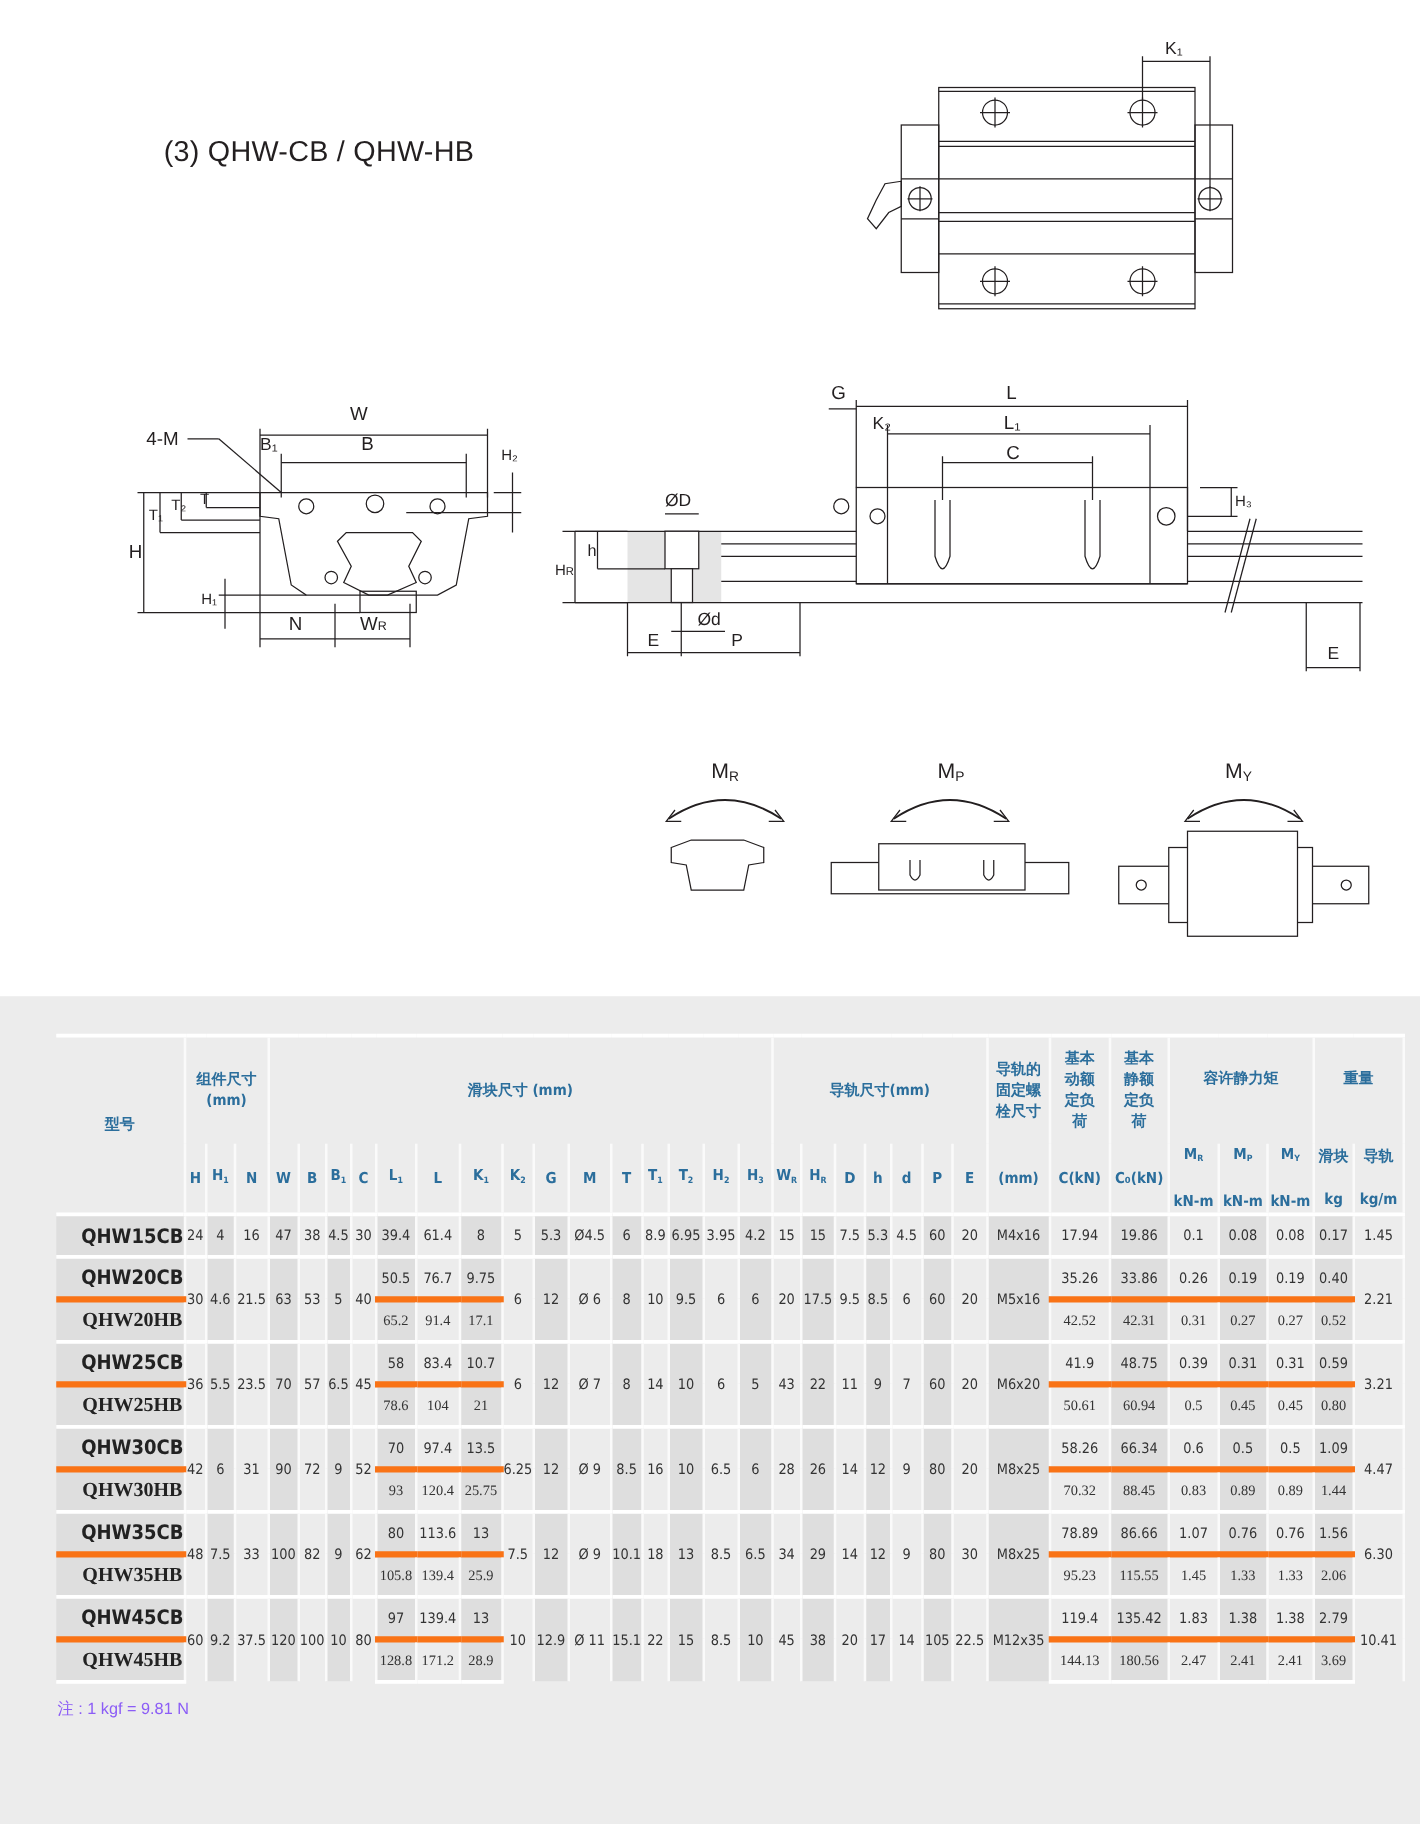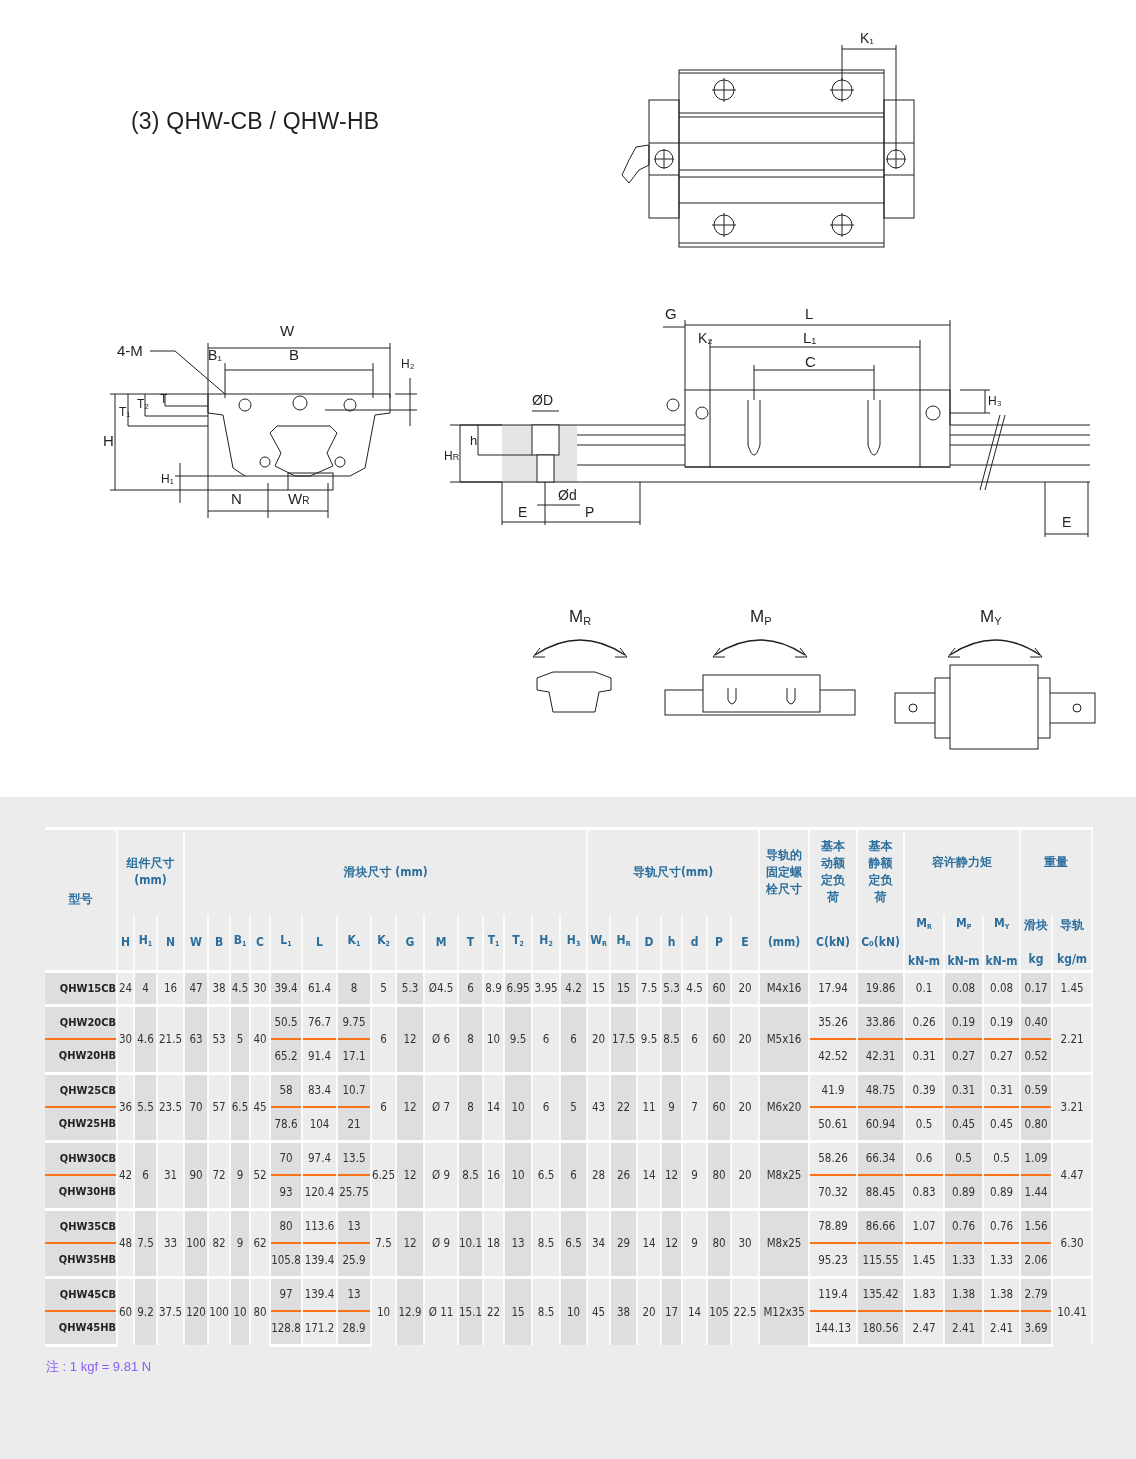--- a/index.html
+++ b/index.html
@@ -7,36 +7,36 @@
   .title { position:absolute; left:131px; top:108px; font-size:23px; color:#231f20; font-family:"Liberation Sans", sans-serif; letter-spacing:0.2px; }
   .diagram { position:absolute; }
   .diagram svg { display:block; }
   .diag-label { font-family:"Liberation Sans", sans-serif; fill:#231f20; }
   .gray-panel { position:absolute; left:0; top:797px; width:1136px; height:662px; background:#ececec; }
   table.spec { position:absolute; left:45px; top:827px; border-collapse:collapse; font-family:"DejaVu Sans Condensed","DejaVu Sans", sans-serif; table-layout:fixed; }
   table.spec td, table.spec th { padding:0; text-align:center; vertical-align:middle; font-size:11.5px; color:#333; font-weight:normal; border-right:2px solid #fafafa; }
   table.spec th { color:#2b6e9c; font-weight:bold; font-size:12px; line-height:17px; background:#ececec; }
   table.spec thead tr.top th { border-top:3px solid #fff; }
   table.spec thead tr.sym th { border-bottom:3px solid #fff; height:52px; }
-  table.spec td.model { font-weight:bold; color:#222; background:#dedede; text-align:right; padding-left:3px; font-size:11px; }
+  table.spec td.model { font-weight:bold; color:#222; background:#dedede; text-align:center; padding-left:20px; font-size:16px; }
   table.spec tbody tr.grp td { border-top:3px solid #fff; }
-  table.spec tbody tr.sub td.split { border-top:2px solid #f97316; }
+  table.spec tbody tr.sub td.split { border-top:5px solid #f97316;font-family:Liberation Serif, serif; }
   table.spec td.c0 { background:#ececec; }
   table.spec td.c1 { background:#dedede; }
   table.spec tbody tr { height:34px; }
   table.spec tbody tr:last-child td { border-bottom:3px solid #fff; }
   sub.s { font-size:7px; vertical-align:-2px; }
   .note { position:absolute; left:46px; top:1358px; font-size:13px; color:#8b5cf6; font-family:"Liberation Sans", sans-serif; }
 </style>
 </head>
 <body>
 
 <div class="title">(3) QHW-CB / QHW-HB</div>
 
-<div class="diagram" style="left:614px;top:25px;">
+<div class="diagram" style="left:686px;top:25px;">
   <svg width="320" height="230" viewBox="0 0 320 230" fill="none" stroke="#231f20" stroke-width="1">
     <rect x="65" y="45" width="205" height="177"></rect>
     <line x1="65" y1="48" x2="270" y2="48"></line>
     <line x1="65" y1="88" x2="270" y2="88"></line>
     <line x1="65" y1="92" x2="270" y2="92"></line>
     <line x1="65" y1="118" x2="270" y2="118"></line>
     <line x1="65" y1="145" x2="270" y2="145"></line>
     <line x1="65" y1="152" x2="270" y2="152"></line>
     <line x1="65" y1="178" x2="270" y2="178"></line>
     <line x1="65" y1="218" x2="270" y2="218"></line>

